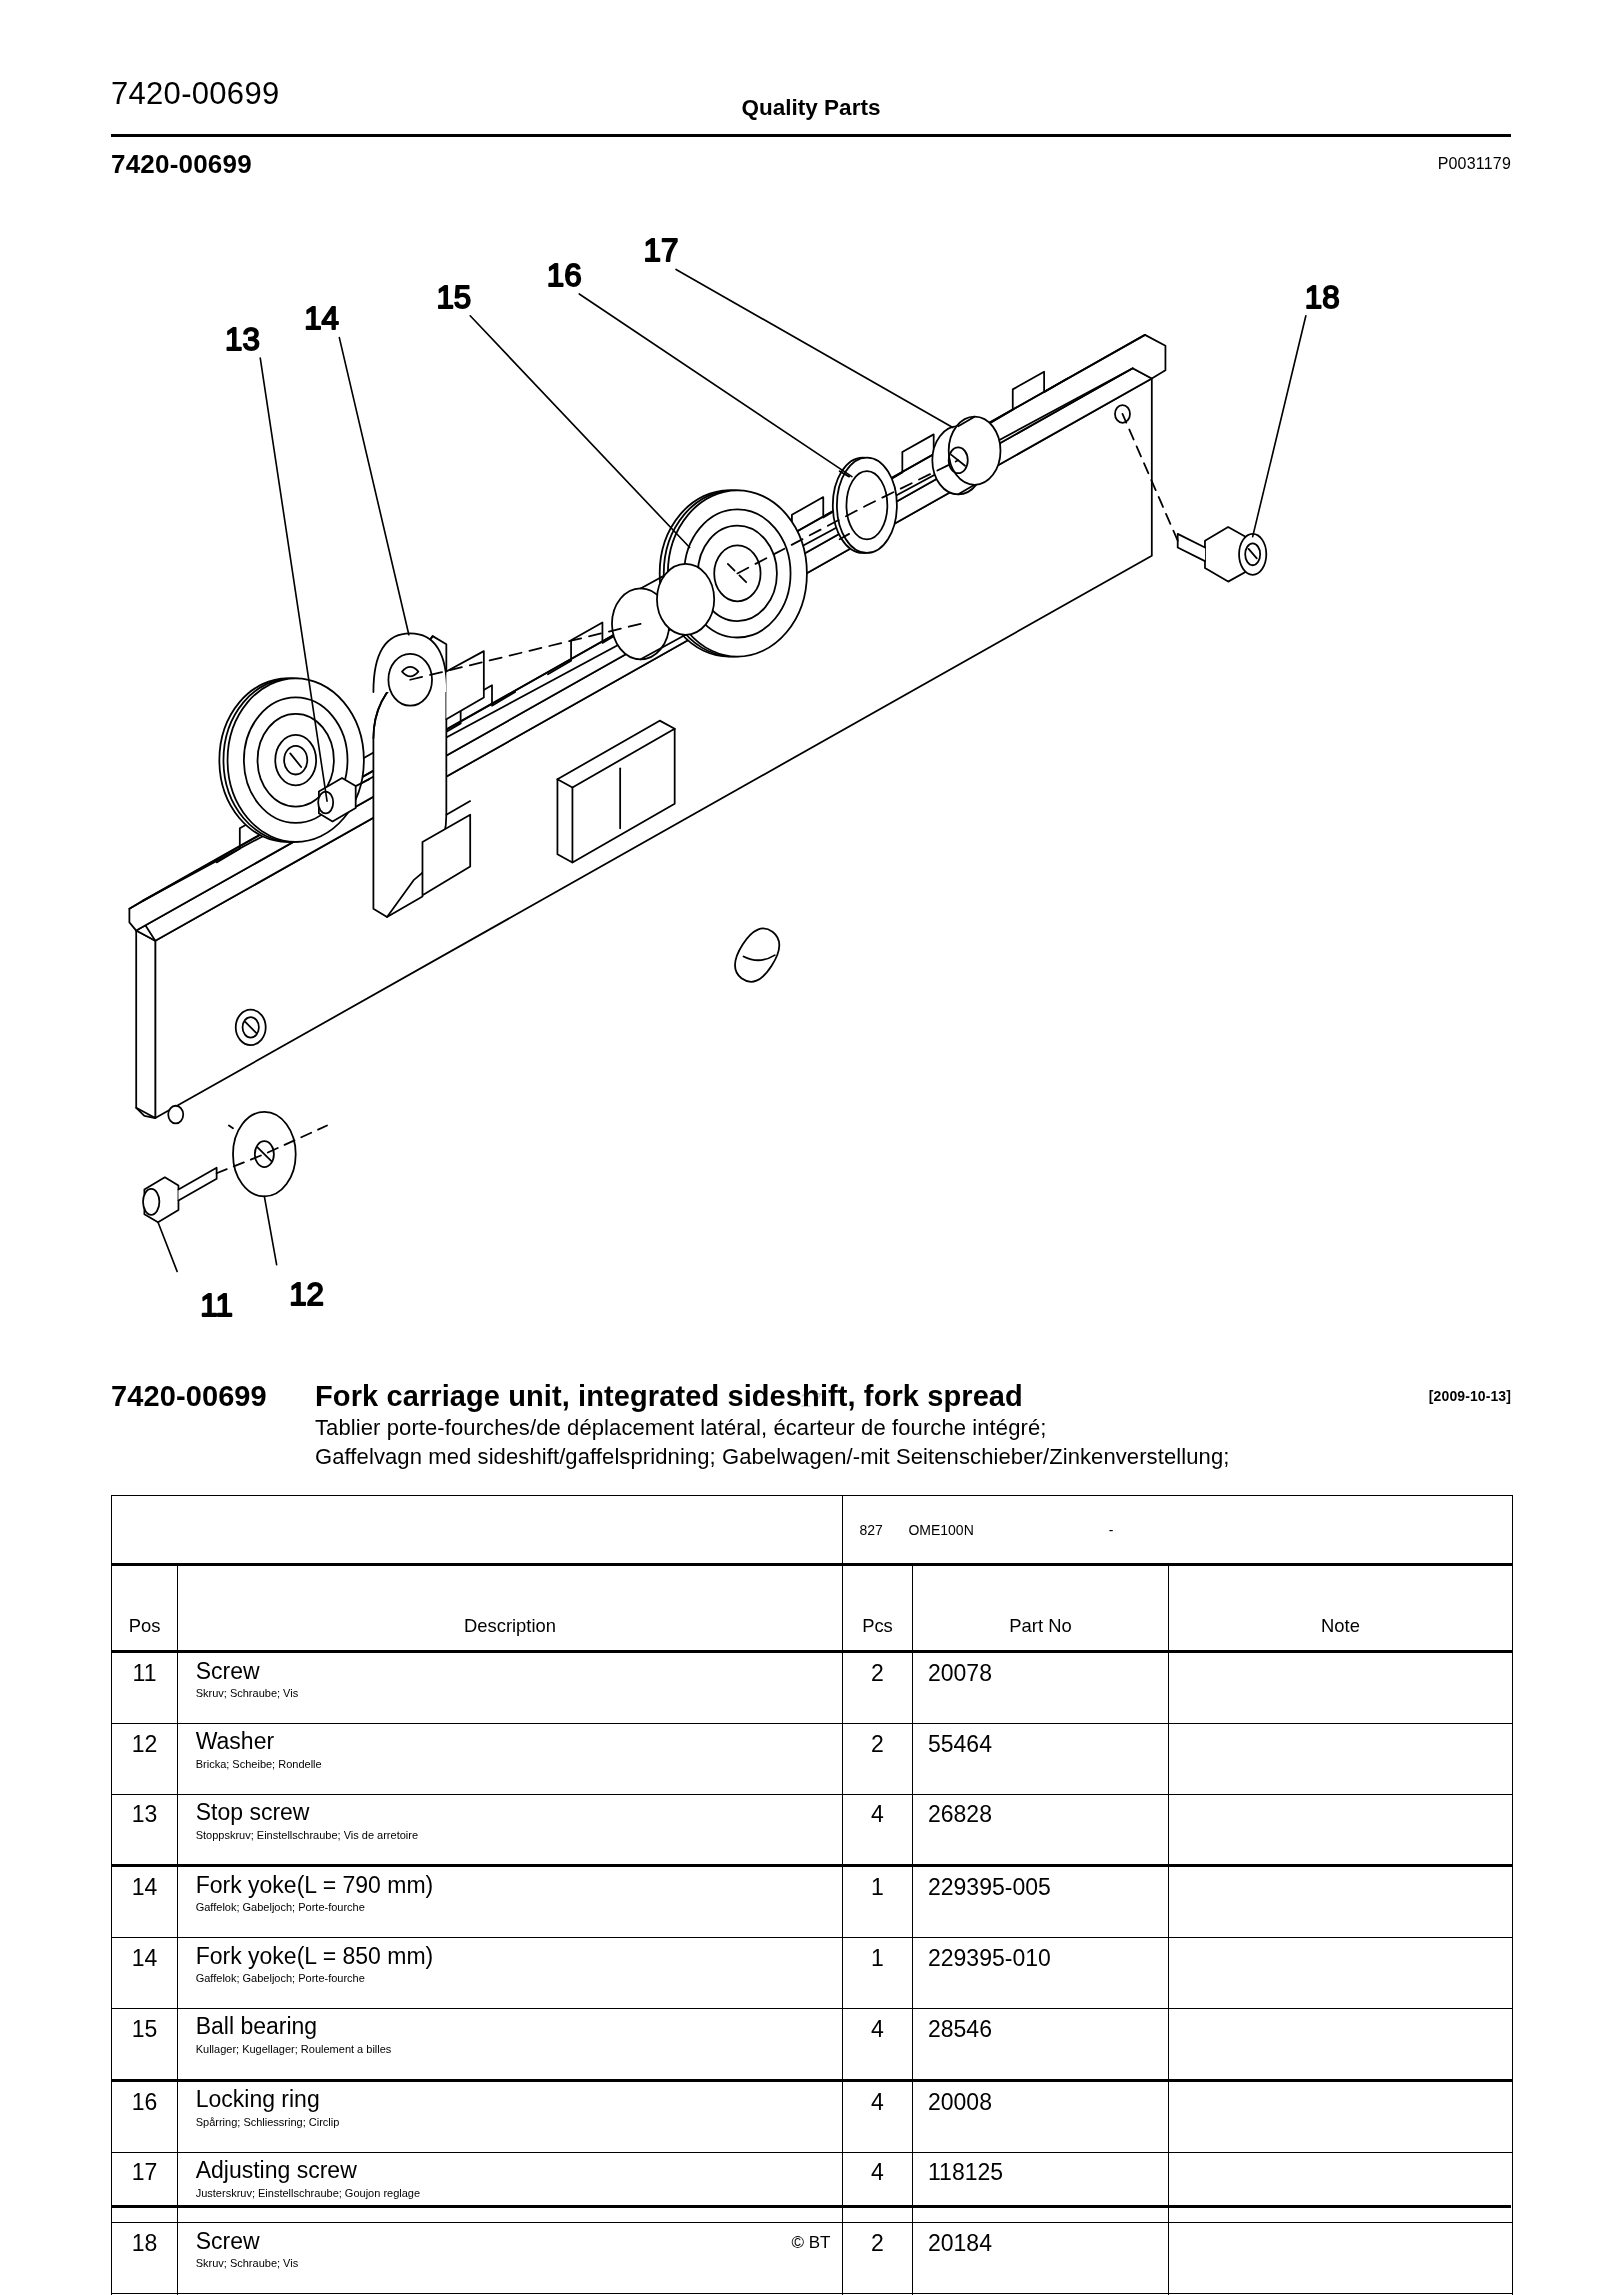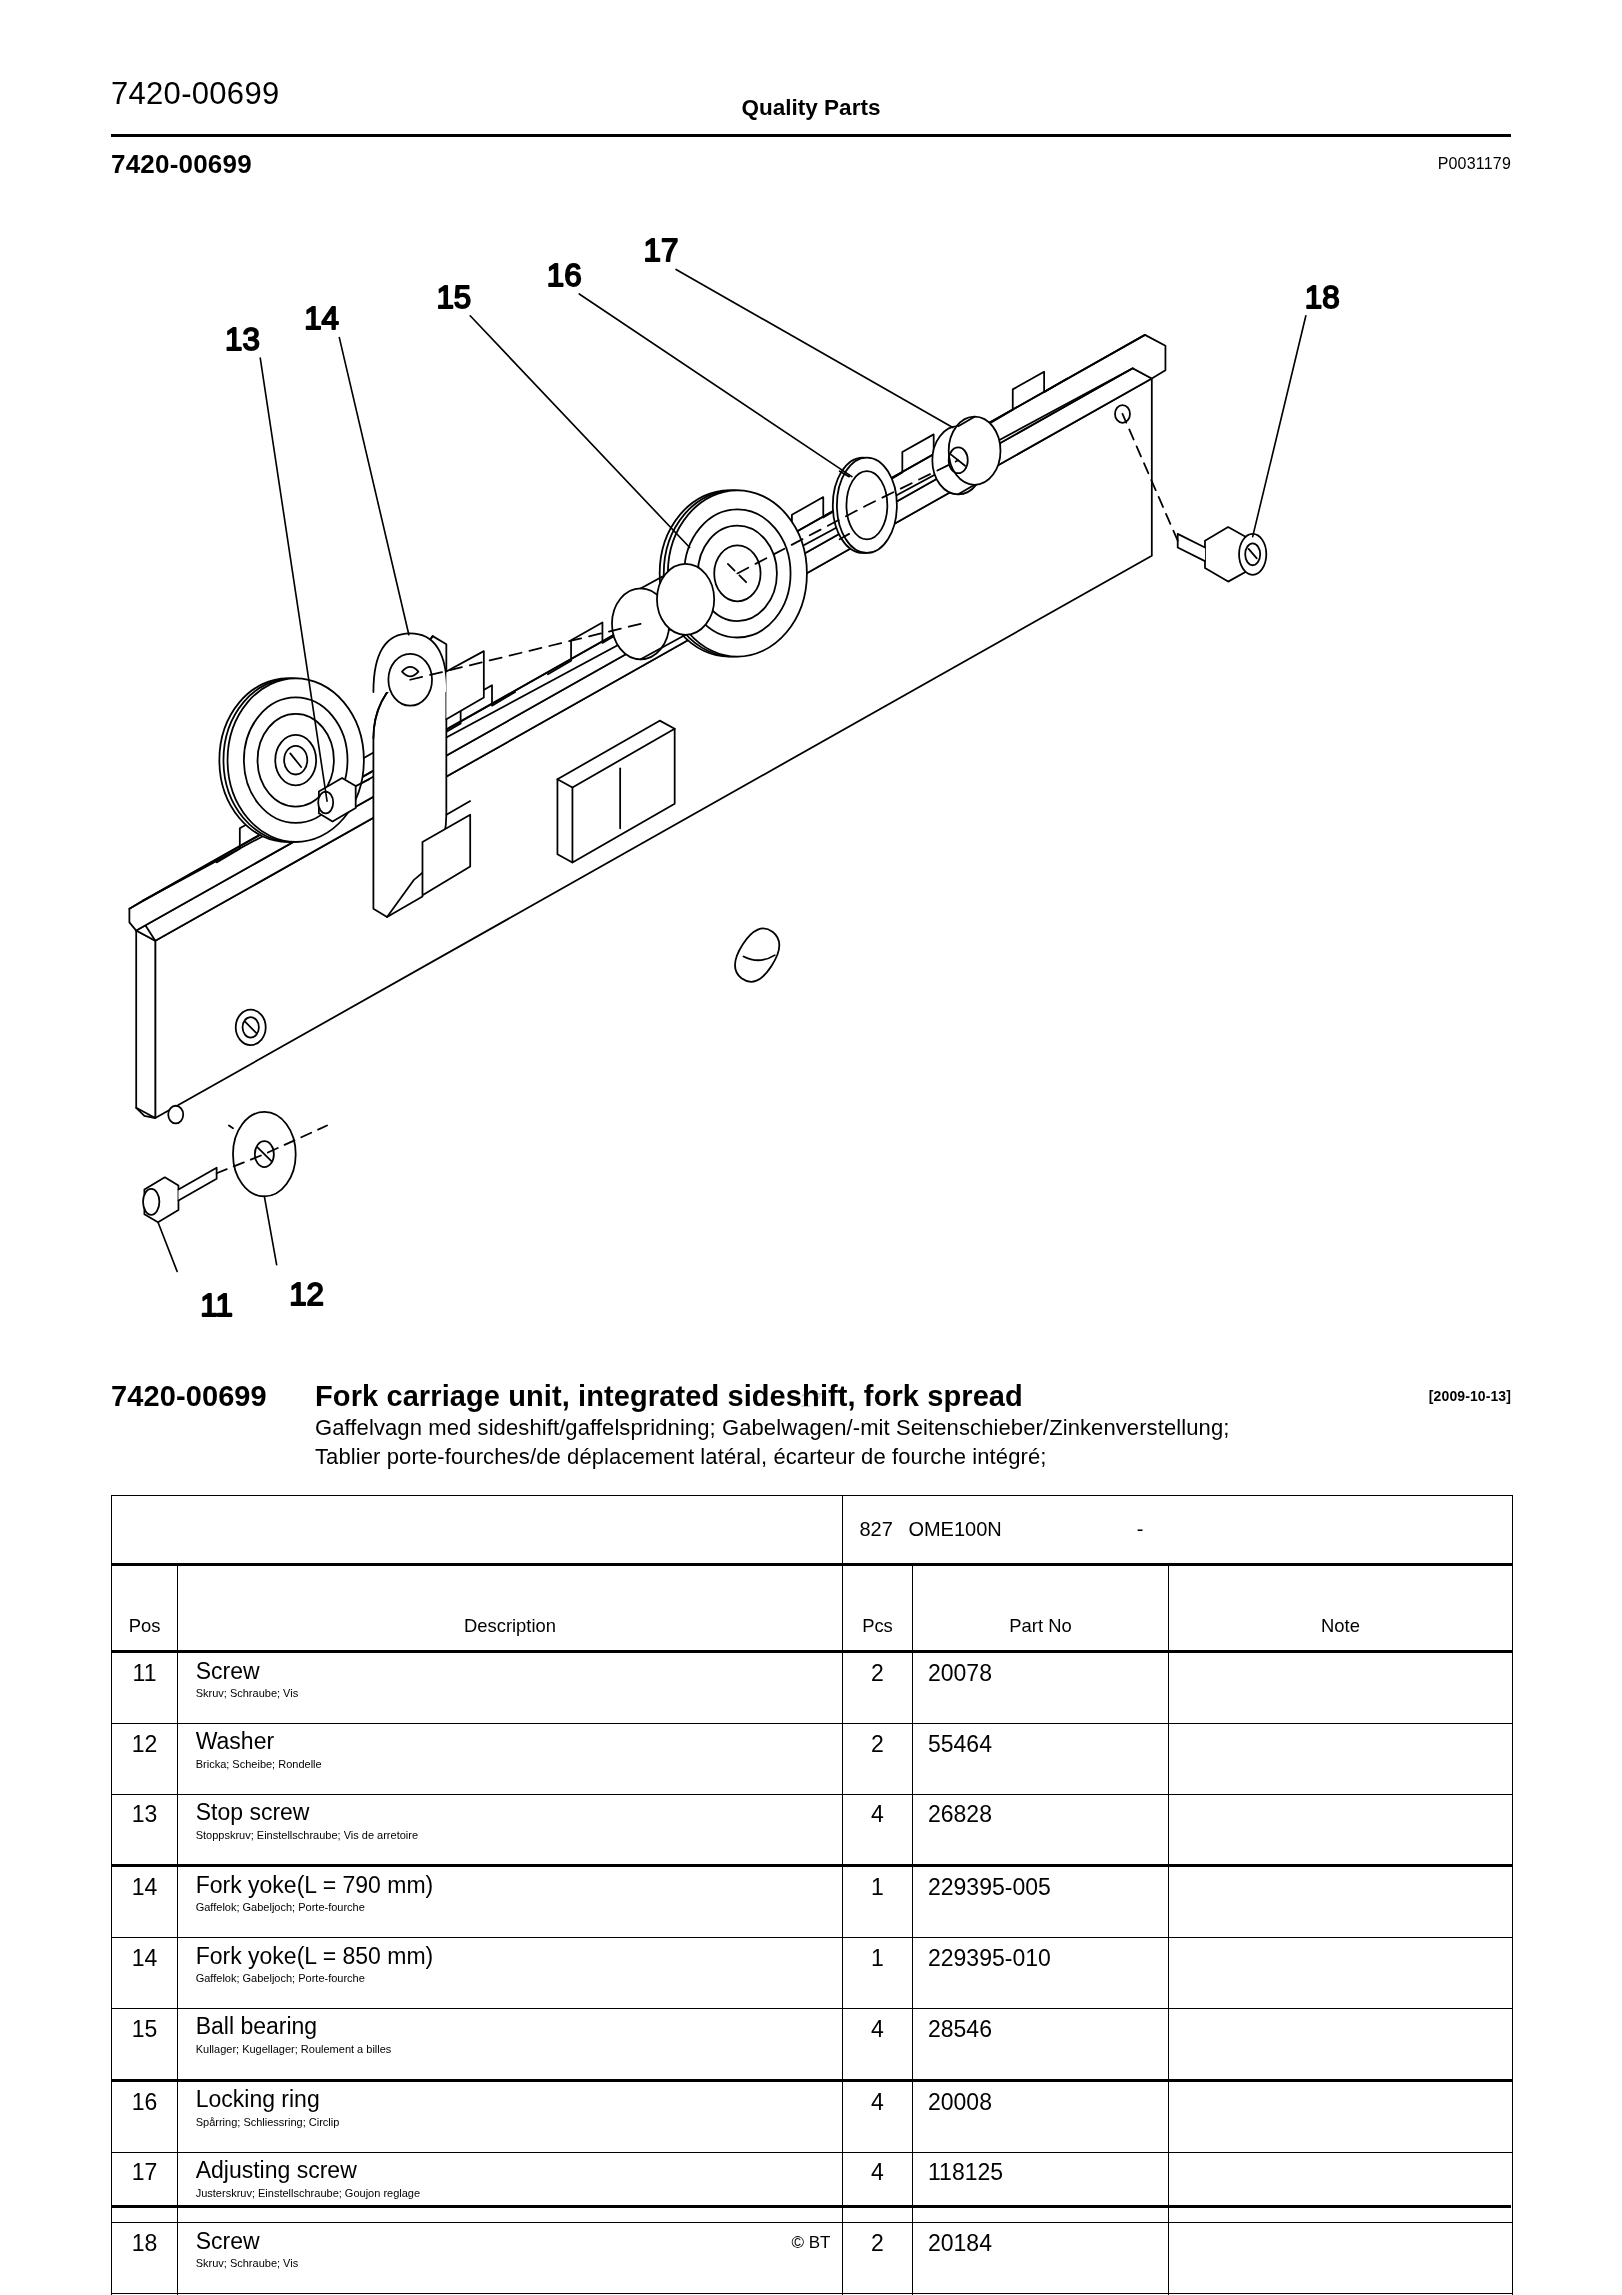--- a/index.html
+++ b/index.html
@@ -35,21 +35,21 @@
   .tbl{position:absolute;left:111px;top:1495px;width:1400px;border-collapse:collapse;table-layout:fixed;}
   .tbl td,.tbl th{border:1.4px solid #000;padding:0;vertical-align:top;font-weight:normal;}
   .c-pos{width:66px;}
   .c-desc{width:665px;}
   .c-pcs{width:70px;}
   .c-part{width:256px;}
   .c-note{width:344px;}
 
   .model-blank{height:67px;border-right:none !important;}
   .model-cell{height:67px;border-left:1.4px solid #000;}
-  .model-inner{display:flex;align-items:center;height:67px;padding-left:16.4px;font-size:20px;}
+  .model-inner{display:flex;align-items:center;height:67px;padding-left:16.4px;font-size:14px;}
   .model-code{width:49px;flex:none;}
   .model-name{flex:none;}
   .model-dash{margin-left:135px;}
 
   .hrow td{height:48px;text-align:center;font-size:18.4px;border-top:3.4px solid #000;border-bottom:2.7px solid #000;}
   .hrow td .hc{display:flex;align-items:center;justify-content:center;height:48px;margin-top:36px;}
 
   .drow td{height:63px;}
   .drow.grp td{border-top:3.4px solid #000;}
   .drow.nogap td{border-top:none;}
@@ -246,22 +246,22 @@
       <text class="cal" x="1790" y="196" text-anchor="middle">18</text>
     </svg>
   </div>
 
   <div class="title-wrap">
     <div class="t-row">
       <div class="t-code">7420-00699</div>
       <div class="t-main">Fork carriage unit, integrated sideshift, fork spread</div>
       <div class="t-date">[2009-10-13]</div>
     </div>
+    <div class="t-sub">Tablier porte-fourches/de déplacement latéral, écarteur de fourche intégré;</div>
     <div class="t-sub">Gaffelvagn med sideshift/gaffelspridning; Gabelwagen/-mit Seitenschieber/Zinkenverstellung;</div>
-    <div class="t-sub">Tablier porte-fourches/de déplacement latéral, écarteur de fourche intégré;</div>
   </div>
 
   <table class="tbl">
     <colgroup>
       <col class="c-pos">
         <col class="c-desc">
         <col class="c-pcs">
         <col class="c-part">
         <col class="c-note">
     </colgroup>

